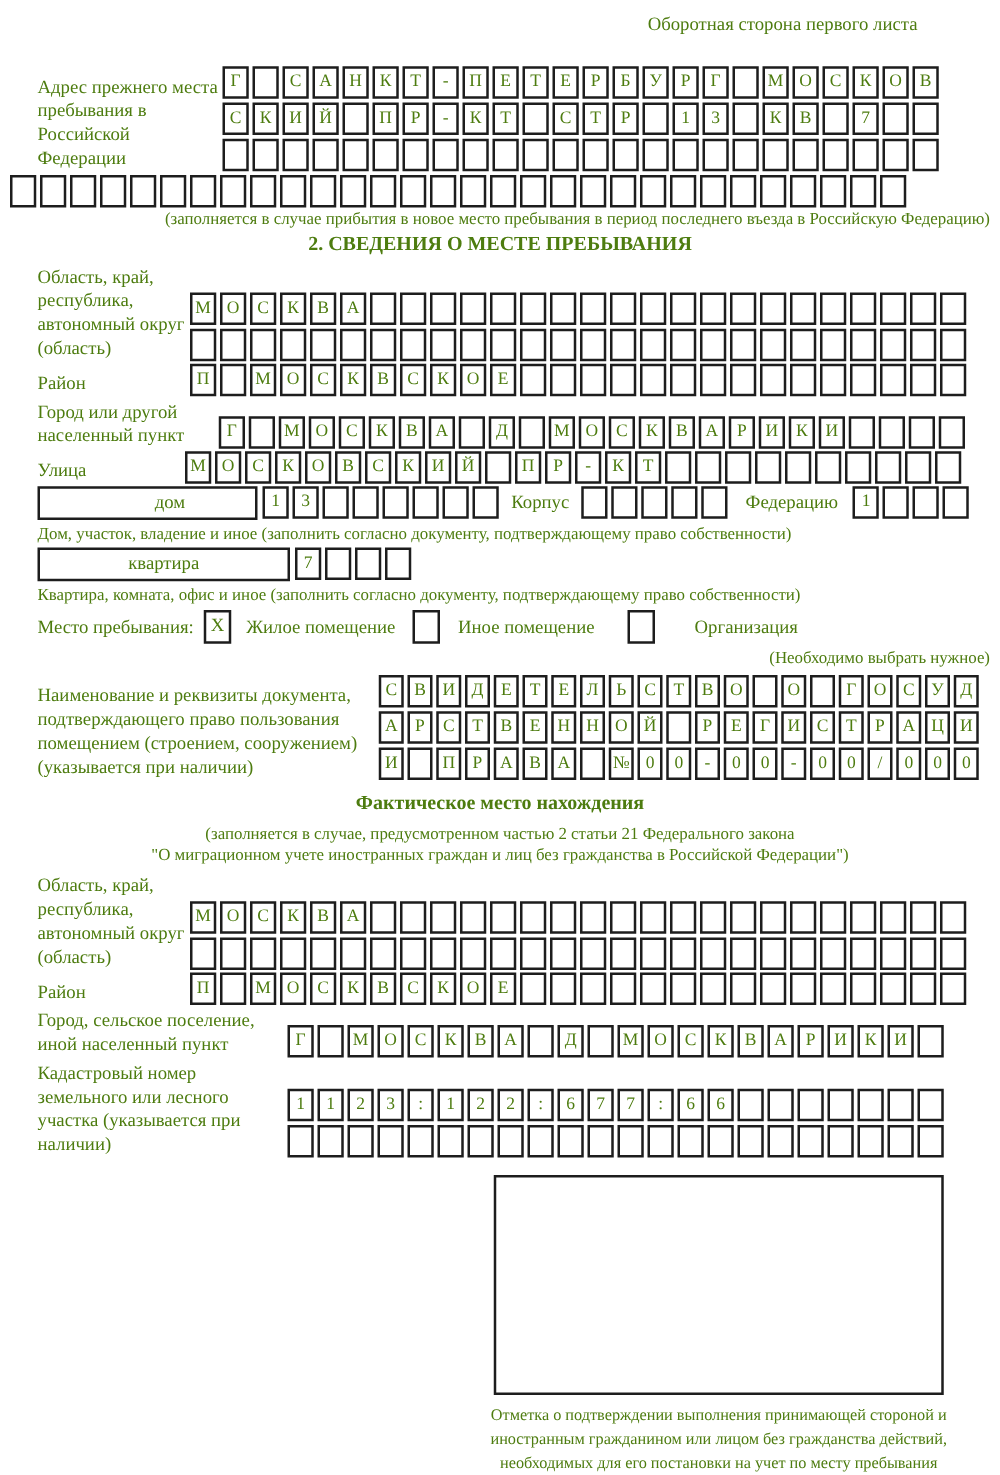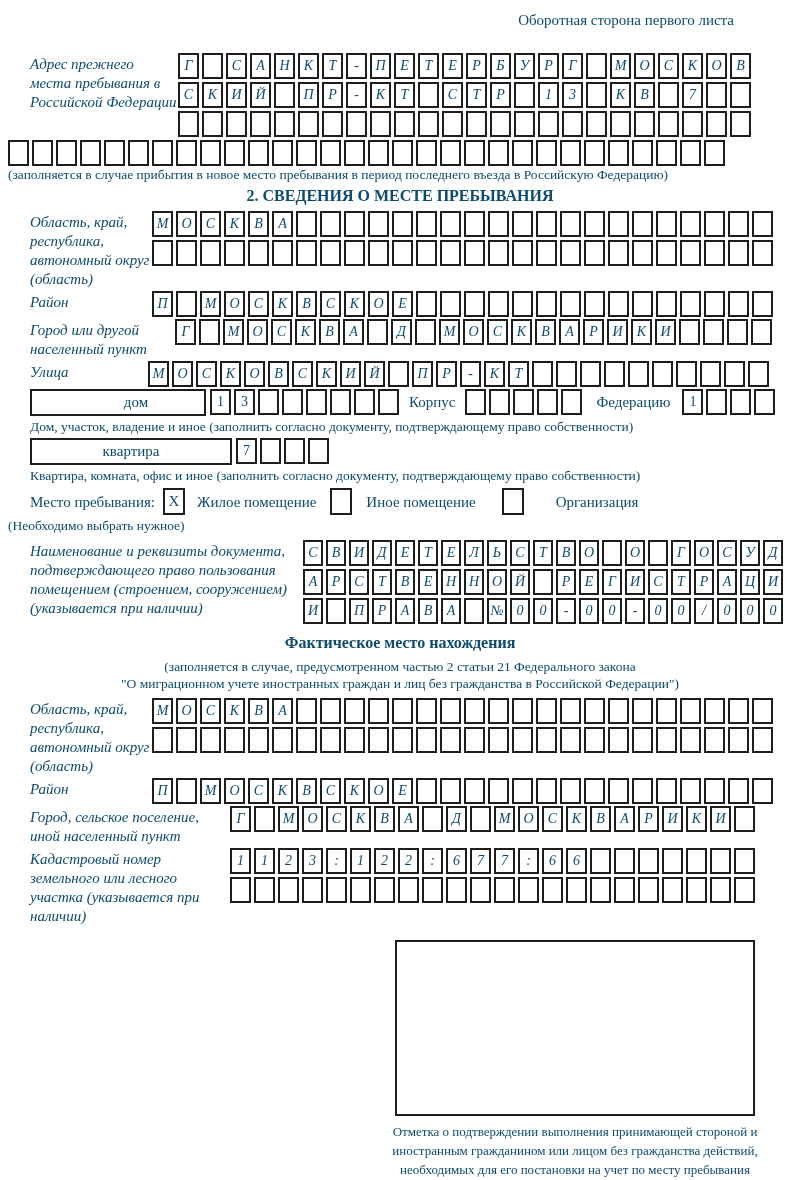--- a/index.html
+++ b/index.html
@@ -1,40 +1,40 @@
 <!DOCTYPE html>
 <html><head>
 <meta charset="utf-8">
 <style>
   html,body{margin:0;padding:0;background:#ffffff;}
   .page{
     position:relative;width:800px;height:1180px;box-sizing:border-box;
-    padding:12px 8px 0 8px;background:#fff;color:#0c4a6e;
+    padding:12px 8px 0 8px;background:#fff;color:#4d7c0f;
     font-family:"Liberation Serif","DejaVu Serif",serif;overflow:hidden;
   }
   .header-note{font-size:15px;text-align:right;padding-right:58px;margin-bottom:24px;}
-  .field{display:flex;align-items:flex-start;margin-bottom:2px;font-style:italic;}
+  .field{display:flex;align-items:flex-end;margin-bottom:2px;}
   .label{font-size:15px;line-height:19px;box-sizing:border-box;flex:none;padding-left:22px;padding-top:2px;}
   .label.w170{flex-basis:170px;}
   .label.w144{flex-basis:144px;}
   .label.w167{flex-basis:167px;}
   .label.w140{flex-basis:140px;}
   .label.w222{flex-basis:222px;}
   .label.w295{flex-basis:295px;}
   .grids{display:flex;flex-direction:column;gap:3px;}
   .grid{display:flex;gap:3px;}
   .cell{
     flex:none;width:21px;height:26px;border:2px solid #1d1d1d;box-sizing:border-box;
     display:flex;align-items:center;justify-content:center;
     font-size:14px;line-height:1;background:#fff;
   }
   .grid--doc .cell{width:20px;}
   .full-row{margin-top:3px;}
   .note{font-size:13.5px;line-height:17px;}
-  .note.center{text-align:left;}
+  .note.center{text-align:right;}
   .note.indent{padding-left:22px;}
   .h-section{font-size:16px;font-weight:bold;text-align:center;margin:4px 0 6px 0;}
   .widebox{
     flex:none;height:27px;border:2px solid #1d1d1d;box-sizing:border-box;
     display:flex;align-items:center;justify-content:center;font-size:15px;background:#fff;
   }
   .widebox.house{width:176px;margin-left:22px;padding-left:36px;}
   .widebox.apt{width:202px;margin-left:22px;}
   .inline-label{font-size:15px;line-height:27px;flex:none;}
   .row{display:flex;align-items:flex-start;margin-bottom:2px;}

